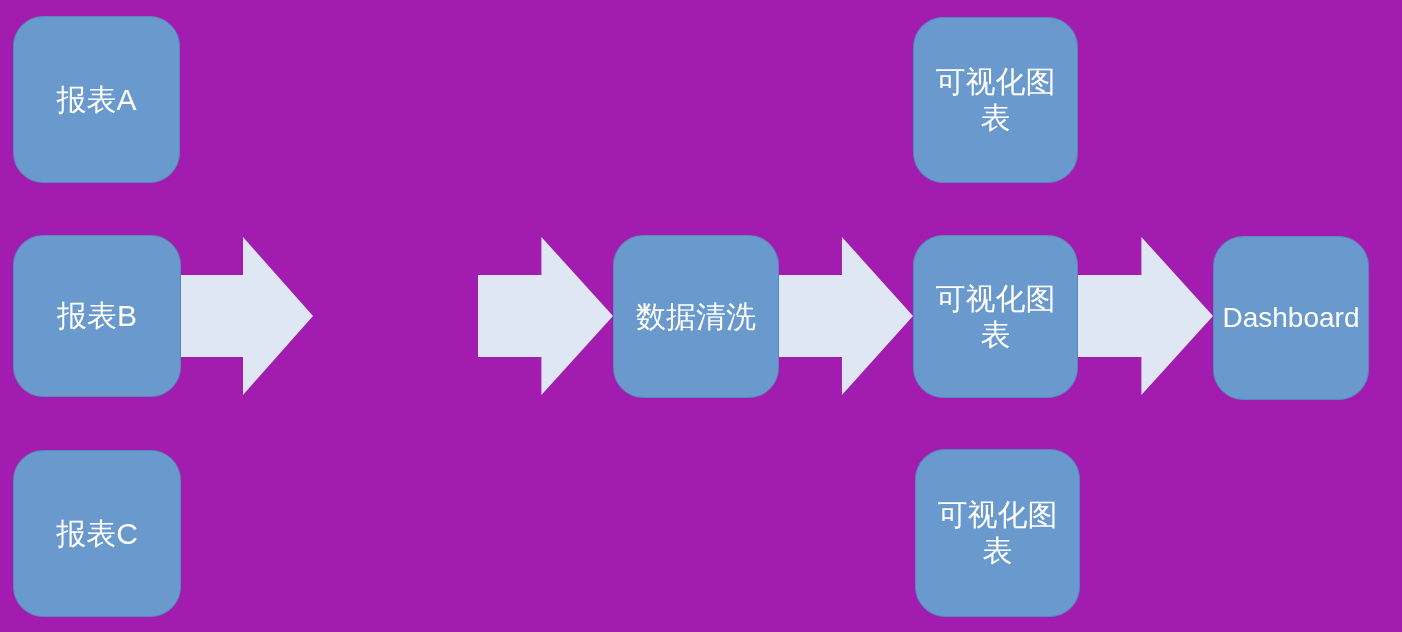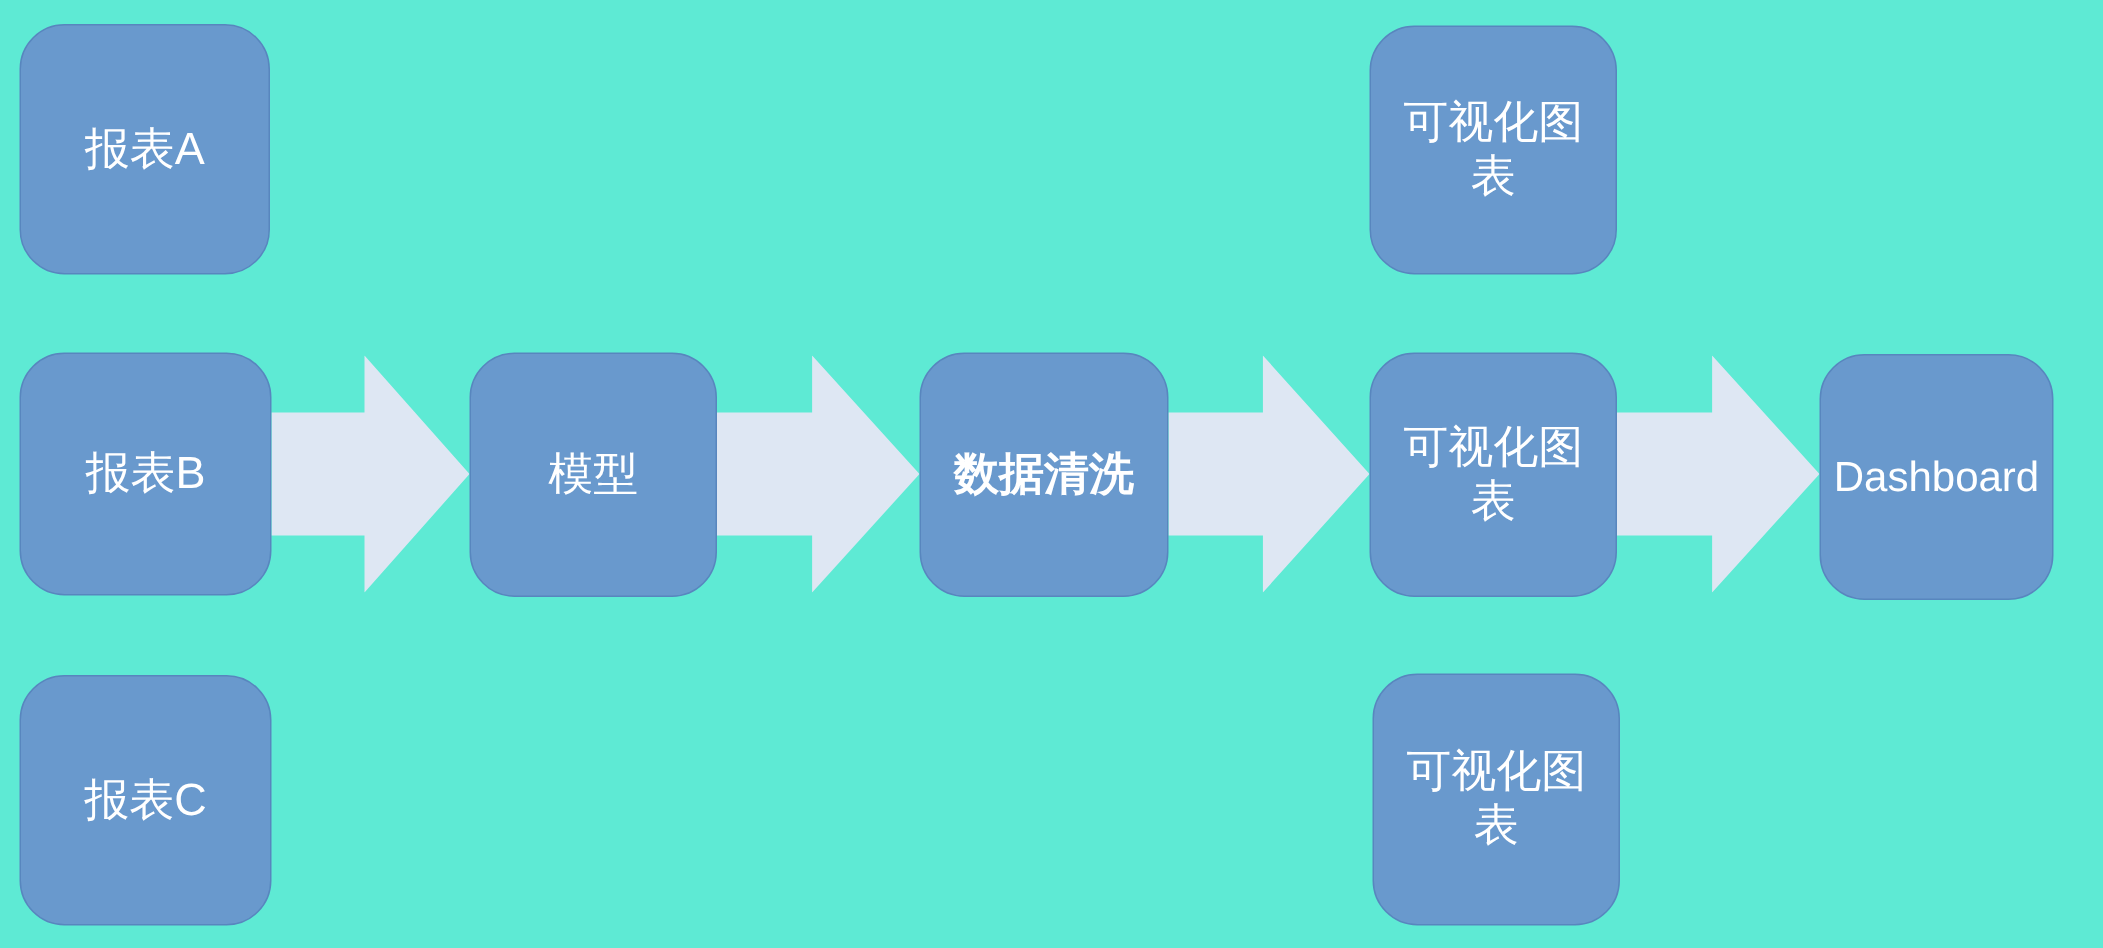--- a/index.html
+++ b/index.html
@@ -4,21 +4,21 @@
 <style>
   html, body {
     margin: 0;
     padding: 0;
     background: #ffffff;
   }
   .canvas {
     position: relative;
     width: 1402px;
     height: 632px;
-    background: #5eead4;
+    background: #a21caf;
     font-family: "Liberation Sans", sans-serif;
     overflow: hidden;
   }
   .node {
     position: absolute;
     background: #6999CD;
     border: 1px solid #5886BE;
     border-radius: 30px;
     box-sizing: border-box;
     display: flex;
@@ -36,21 +36,21 @@
   }
   .arrow {
     position: absolute;
     display: block;
   }
   
   .n-report-a   { left: 13px;   top: 16px;  width: 167px; height: 167px; }
   .n-report-b   { left: 13px;   top: 235px; width: 168px; height: 162px; }
   .n-report-c   { left: 13px;   top: 450px; width: 168px; height: 167px; }
   .n-model      { left: 313px;  top: 235px; width: 165px; height: 163px; }
-  .n-cleaning   { left: 613px;  top: 235px; width: 166px; height: 163px; font-weight: bold; }
+  .n-cleaning   { left: 613px;  top: 235px; width: 166px; height: 163px; }
   .n-viz-top    { left: 913px;  top: 17px;  width: 165px; height: 166px; }
   .n-viz-mid    { left: 913px;  top: 235px; width: 165px; height: 163px; }
   .n-viz-bottom { left: 915px;  top: 449px; width: 165px; height: 168px; }
   .n-dashboard  { left: 1213px; top: 236px; width: 156px; height: 164px; font-size: 28px; padding: 8px 6px; }
   
   .a1 { left: 181px;  top: 237px; width: 132px; height: 158px; }
   .a2 { left: 478px;  top: 237px; width: 135px; height: 158px; }
   .a3 { left: 779px;  top: 237px; width: 134px; height: 158px; }
   .a4 { left: 1078px; top: 237px; width: 135px; height: 158px; }
 </style>
@@ -66,23 +66,20 @@
     <span class="label">报表B</span>
   </div>
   <div class="node n-report-c">
     <span class="label">报表C</span>
   </div>
 
   <svg class="arrow a1" viewBox="0 0 132 158" preserveAspectRatio="none">
     <polygon points="0,38 62,38 62,0 132,79 62,158 62,120 0,120" fill="#DEE7F3"></polygon>
   </svg>
 
-  <div class="node n-model">
-    <span class="label">模型</span>
-  </div>
 
   <svg class="arrow a2" viewBox="0 0 132 158" preserveAspectRatio="none">
     <polygon points="0,38 62,38 62,0 132,79 62,158 62,120 0,120" fill="#DEE7F3"></polygon>
   </svg>
 
   <div class="node n-cleaning">
     <span class="label">数据清洗</span>
   </div>
 
   <svg class="arrow a3" viewBox="0 0 132 158" preserveAspectRatio="none">

